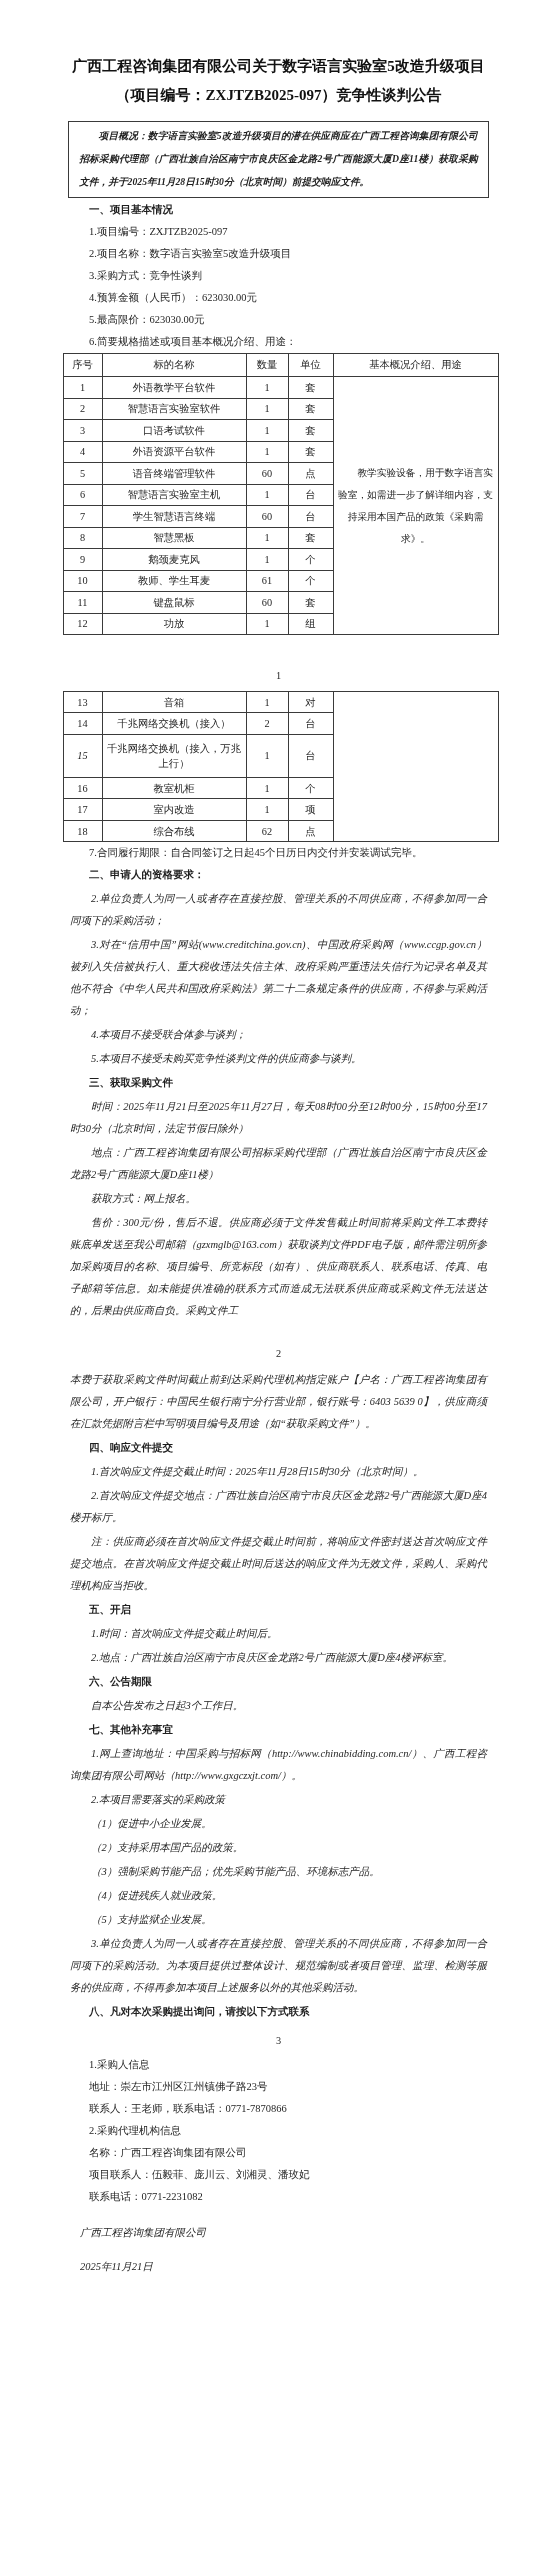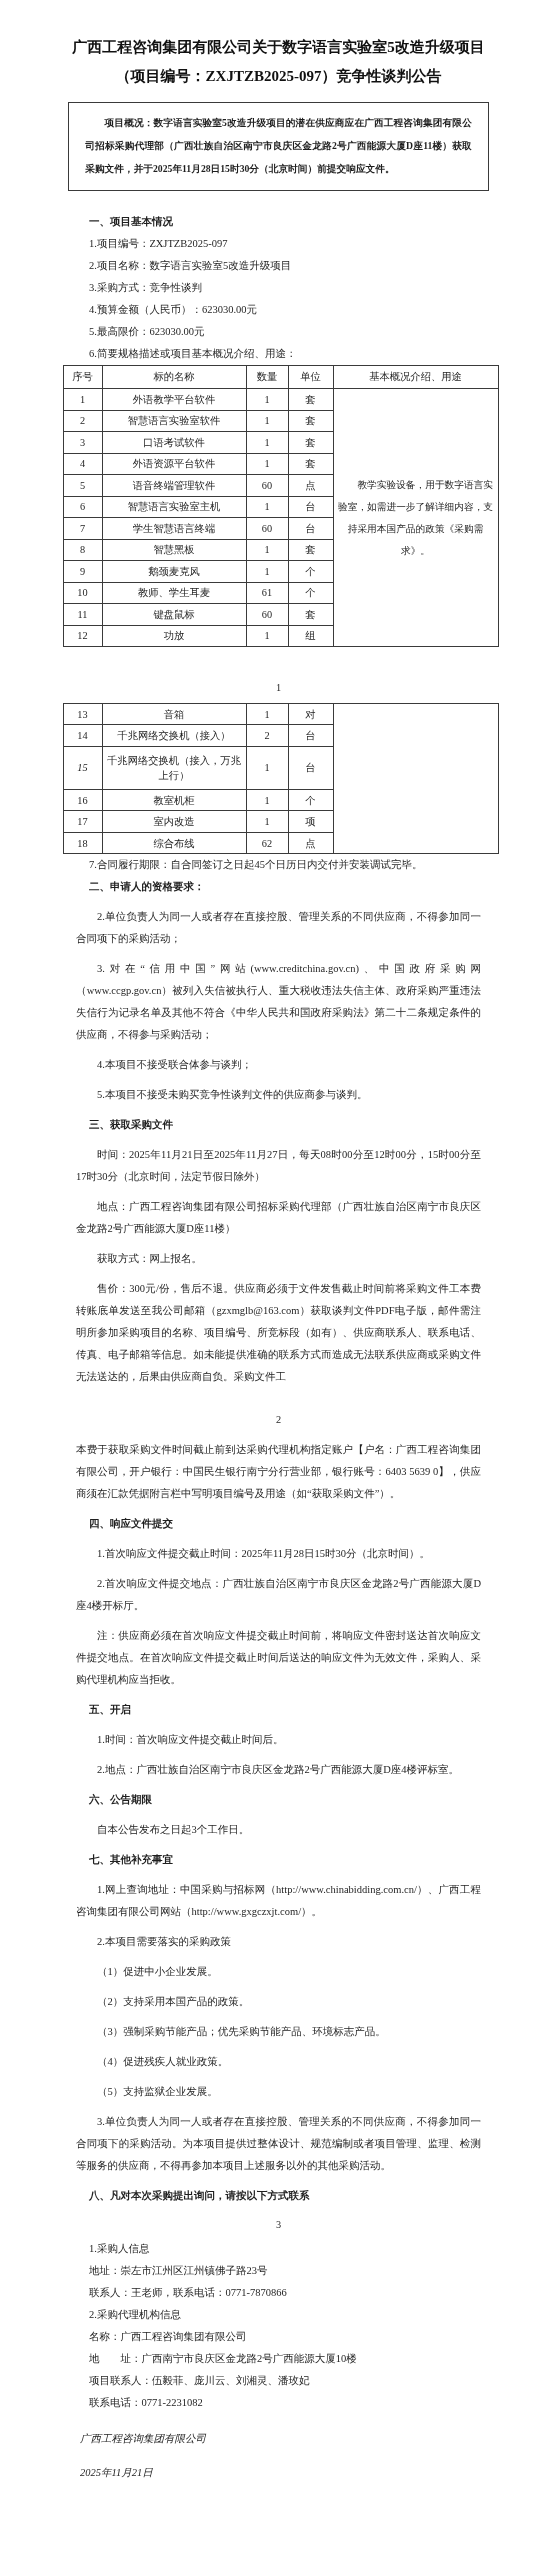--- a/index.html
+++ b/index.html
@@ -5,36 +5,36 @@
   html,body { margin:0; padding:0; background:#ffffff; }
   .page {
     position:relative;
     width:548px; height:2576px;
     background:#ffffff;
     color:#1f1f1f;
     font-family:"Liberation Serif","DejaVu Serif",serif;
     font-size:10.5px;
     line-height:22px;
     box-sizing:border-box;
-    padding:33px 59px 0 68px;
+    padding:52px 59px 0 68px;
     overflow:hidden;
   }
   .doc-title {
     font-size:15px; font-weight:bold; line-height:29px;
     text-align:center; color:#111;
   }
   .overview-box {
     border:1.4px solid #3a3a3a;
     margin-top:11px;
     padding:1.4px 8.2px;
     font-weight:bold;
     font-size:9.7px;
     line-height:22.6px;
   }
-  .p  { margin:8px; text-indent:2em; text-align:justify; }
+  .p  { margin:2px; text-indent:2em; text-align:justify;font-style:italic; }
   .pl { margin:0; text-indent:2em; text-align:left; }
   .h  { margin:0; text-indent:2em; font-weight:bold; text-align:left; }
   .goods-table {
     border-collapse:collapse;
     table-layout:fixed;
     width:435px;
     margin-left:-5.5px;
     font-size:10.3px;
     line-height:15px;
   }
@@ -69,21 +69,21 @@
 
   <div class="doc-title">
     <div>广西工程咨询集团有限公司关于数字语言实验室5改造升级项目</div>
     <div>（项目编号：ZXJTZB2025-097）竞争性谈判公告</div>
   </div>
 
   <div class="overview-box">
     <div class="p">项目概况：数字语言实验室5改造升级项目的潜在供应商应在广西工程咨询集团有限公司招标采购代理部（广西壮族自治区南宁市良庆区金龙路2号广西能源大厦D座11楼）获取采购文件，并于2025年11月28日15时30分（北京时间）前提交响应文件。</div>
   </div>
 
-  <div class="h" style="margin-top:20px;">一、项目基本情况</div>
+  <div class="h" style="margin-top:1px;">一、项目基本情况</div>
   <div class="pl">1.项目编号：ZXJTZB2025-097</div>
   <div class="pl">2.项目名称：数字语言实验室5改造升级项目</div>
   <div class="pl">3.采购方式：竞争性谈判</div>
   <div class="pl">4.预算金额（人民币）：623030.00元</div>
   <div class="pl">5.最高限价：623030.00元</div>
   <div class="pl">6.简要规格描述或项目基本概况介绍、用途：</div>
 
   <table class="goods-table">
     <colgroup>
       <col style="width:39px">
@@ -272,21 +272,20 @@
   <div class="h">八、凡对本次采购提出询问，请按以下方式联系</div>
 
   <div class="page-num pn-3">3</div>
 
   <div class="pl">1.采购人信息</div>
   <div class="pl">地址：崇左市江州区江州镇佛子路23号</div>
   <div class="pl">联系人：王老师，联系电话：0771-7870866</div>
 
   <div class="pl">2.采购代理机构信息</div>
   <div class="pl">名称：广西工程咨询集团有限公司</div>
-  <div class="pl">地　　址：广西南宁市良庆区金龙路2号广西能源大厦10楼</div>
   <div class="pl">项目联系人：伍毅菲、庞川云、刘湘灵、潘玫妃</div>
   <div class="pl">联系电话：0771-2231082</div>
 
   <div class="sig-block">
     <div class="sig">广西工程咨询集团有限公司</div>
     <div class="sig">2025年11月21日</div>
   </div>
 
   <div class="page-num pn-4">4</div>
 

